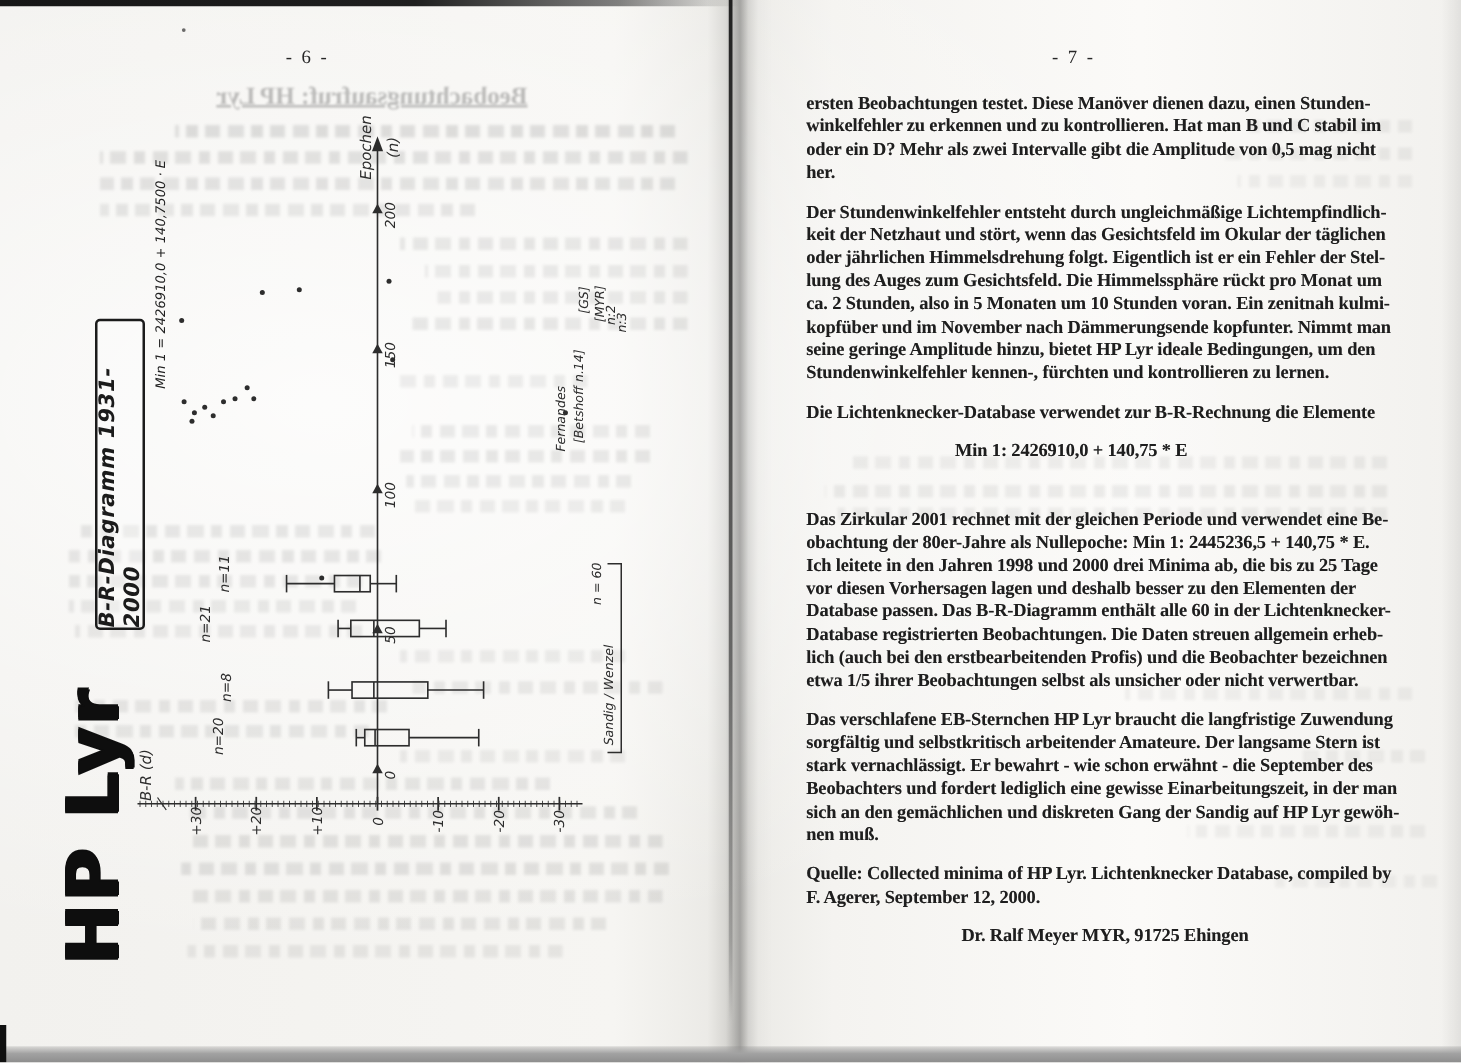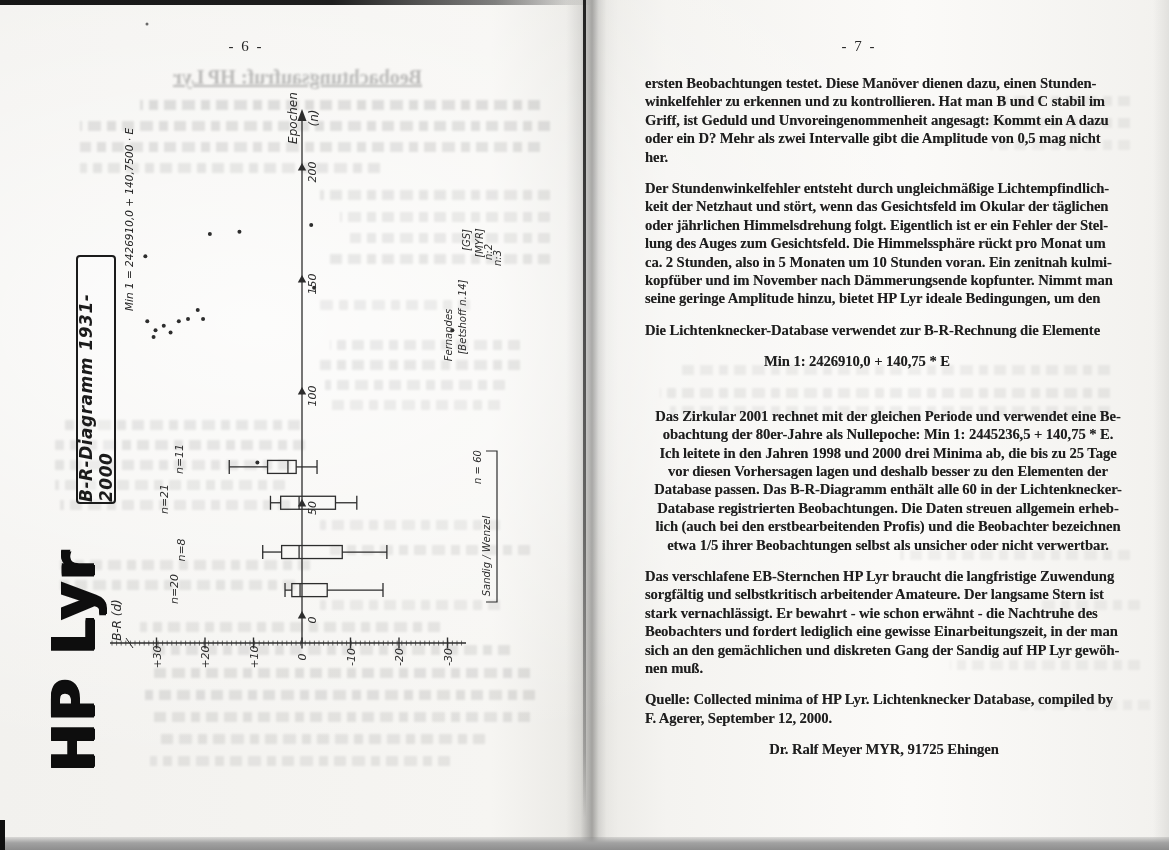--- a/index.html
+++ b/index.html
@@ -42,21 +42,21 @@
 
   #br-diagram-svg{position:absolute;left:0;top:0;}
 
   
   .page7-text{position:absolute;left:62px;top:0;padding-top:74px;width:486px;
     font-size:14.7px;line-height:18.4px;color:#1e1e1e;letter-spacing:-0.1px;
     text-shadow:0 0 .4px rgba(0,0,0,.35);}
   .block{margin-bottom:13px;font-weight:bold;}
   .tline{white-space:nowrap;}
   .center{width:478px;text-align:center;padding-right:54px;box-sizing:border-box;margin-top:8px;}
-  .gap{margin-top:36px;text-align:center;}
+  .gap{margin-top:36px;}
   .right{width:478px;text-align:center;margin-top:4px;}
 
   
   .fold{position:absolute;left:566px;top:0;width:52px;height:100%;
     background:linear-gradient(90deg,rgba(0,0,0,0) 0%,rgba(0,0,0,.08) 28%,
       rgba(0,0,0,.30) 50%,rgba(0,0,0,.10) 63%,rgba(0,0,0,.02) 78%,rgba(0,0,0,0) 100%);}
   .fold-line{position:absolute;left:583px;top:0;width:3px;height:818px;
     background:linear-gradient(180deg,rgba(15,15,15,.9),rgba(40,40,40,.6) 65%,
       rgba(70,70,70,.3) 92%,rgba(90,90,90,0));}
   .top-edge{position:absolute;left:0;top:0;width:604px;height:5px;
@@ -307,53 +307,53 @@
         <div class="ghost-line" style="top: 550px; left: 317px; width: 230px; opacity: 0.06;"></div>
         <div class="ghost-line" style="top: 600px; left: 457px; width: 100px; opacity: 0.06;"></div>
         <div class="ghost-line" style="top: 660px; left: 367px; width: 190px; opacity: 0.06;"></div>
         <div class="ghost-line" style="top: 700px; left: 437px; width: 130px; opacity: 0.05;"></div>
       </div>
     <div class="page-number pn-right">- 7 -</div>
     <div class="page7-text" id="page7-text">
         <div class="block para">
           <div class="tline">ersten Beobachtungen testet. Diese Manöver dienen dazu, einen Stunden-</div>
           <div class="tline">winkelfehler zu erkennen und zu kontrollieren. Hat man B und C stabil im</div>
-          <div class="tline">Griff, ist Geduld und Unvoreingenommenheit angesagt: Kommt ein A dazu</div>
           <div class="tline">oder ein D? Mehr als zwei Intervalle gibt die Amplitude von 0,5 mag nicht</div>
           <div class="tline">her.</div>
         </div>
         <div class="block para">
           <div class="tline">Der Stundenwinkelfehler entsteht durch ungleichmäßige Lichtempfindlich-</div>
           <div class="tline">keit der Netzhaut und stört, wenn das Gesichtsfeld im Okular der täglichen</div>
           <div class="tline">oder jährlichen Himmelsdrehung folgt. Eigentlich ist er ein Fehler der Stel-</div>
           <div class="tline">lung des Auges zum Gesichtsfeld. Die Himmelssphäre rückt pro Monat um</div>
           <div class="tline">ca. 2 Stunden, also in 5 Monaten um 10 Stunden voran. Ein zenitnah kulmi-</div>
           <div class="tline">kopfüber und im November nach Dämmerungsende kopfunter. Nimmt man</div>
           <div class="tline">seine geringe Amplitude hinzu, bietet HP Lyr ideale Bedingungen, um den</div>
+          <div class="tline">Stundenwinkelfehler kennen-, fürchten und kontrollieren zu lernen.</div>
         </div>
         <div class="block para">
           <div class="tline">Die Lichtenknecker-Database verwendet zur B-R-Rechnung die Elemente</div>
         </div>
         <div class="block center">
           <div class="tline">Min 1: 2426910,0 + 140,75 * E</div>
         </div>
         <div class="block para gap">
           <div class="tline">Das Zirkular 2001 rechnet mit der gleichen Periode und verwendet eine Be-</div>
           <div class="tline">obachtung der 80er-Jahre als Nullepoche: Min 1: 2445236,5 + 140,75 * E.</div>
           <div class="tline">Ich leitete in den Jahren 1998 und 2000 drei Minima ab, die bis zu 25 Tage</div>
           <div class="tline">vor diesen Vorhersagen lagen und deshalb besser zu den Elementen der</div>
           <div class="tline">Database passen. Das B-R-Diagramm enthält alle 60 in der Lichtenknecker-</div>
           <div class="tline">Database registrierten Beobachtungen. Die Daten streuen allgemein erheb-</div>
           <div class="tline">lich (auch bei den erstbearbeitenden Profis) und die Beobachter bezeichnen</div>
           <div class="tline">etwa 1/5 ihrer Beobachtungen selbst als unsicher oder nicht verwertbar.</div>
         </div>
         <div class="block para">
           <div class="tline">Das verschlafene EB-Sternchen HP Lyr braucht die langfristige Zuwendung</div>
           <div class="tline">sorgfältig und selbstkritisch arbeitender Amateure. Der langsame Stern ist</div>
-          <div class="tline">stark vernachlässigt. Er bewahrt - wie schon erwähnt - die Nachtruhe des</div>
+          <div class="tline">stark vernachlässigt. Er bewahrt - wie schon erwähnt - die September des</div>
           <div class="tline">Beobachters und fordert lediglich eine gewisse Einarbeitungszeit, in der man</div>
           <div class="tline">sich an den gemächlichen und diskreten Gang der Sandig auf HP Lyr gewöh-</div>
           <div class="tline">nen muß.</div>
         </div>
         <div class="block para">
           <div class="tline">Quelle: Collected minima of HP Lyr. Lichtenknecker Database, compiled by</div>
           <div class="tline">F. Agerer, September 12, 2000.</div>
         </div>
         <div class="block right">
           <div class="tline">Dr. Ralf Meyer MYR, 91725 Ehingen</div>

